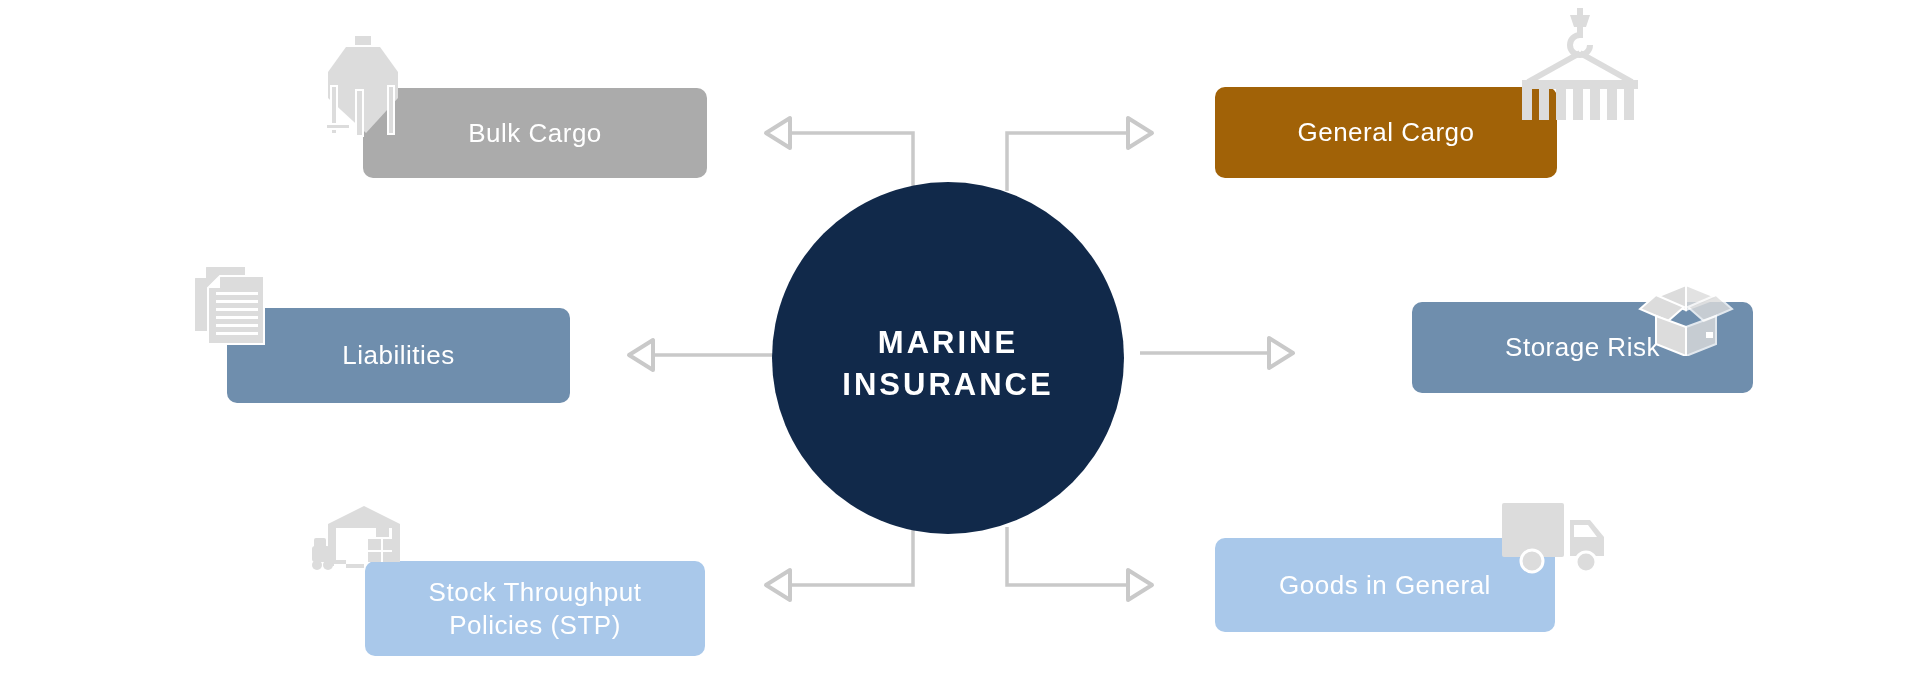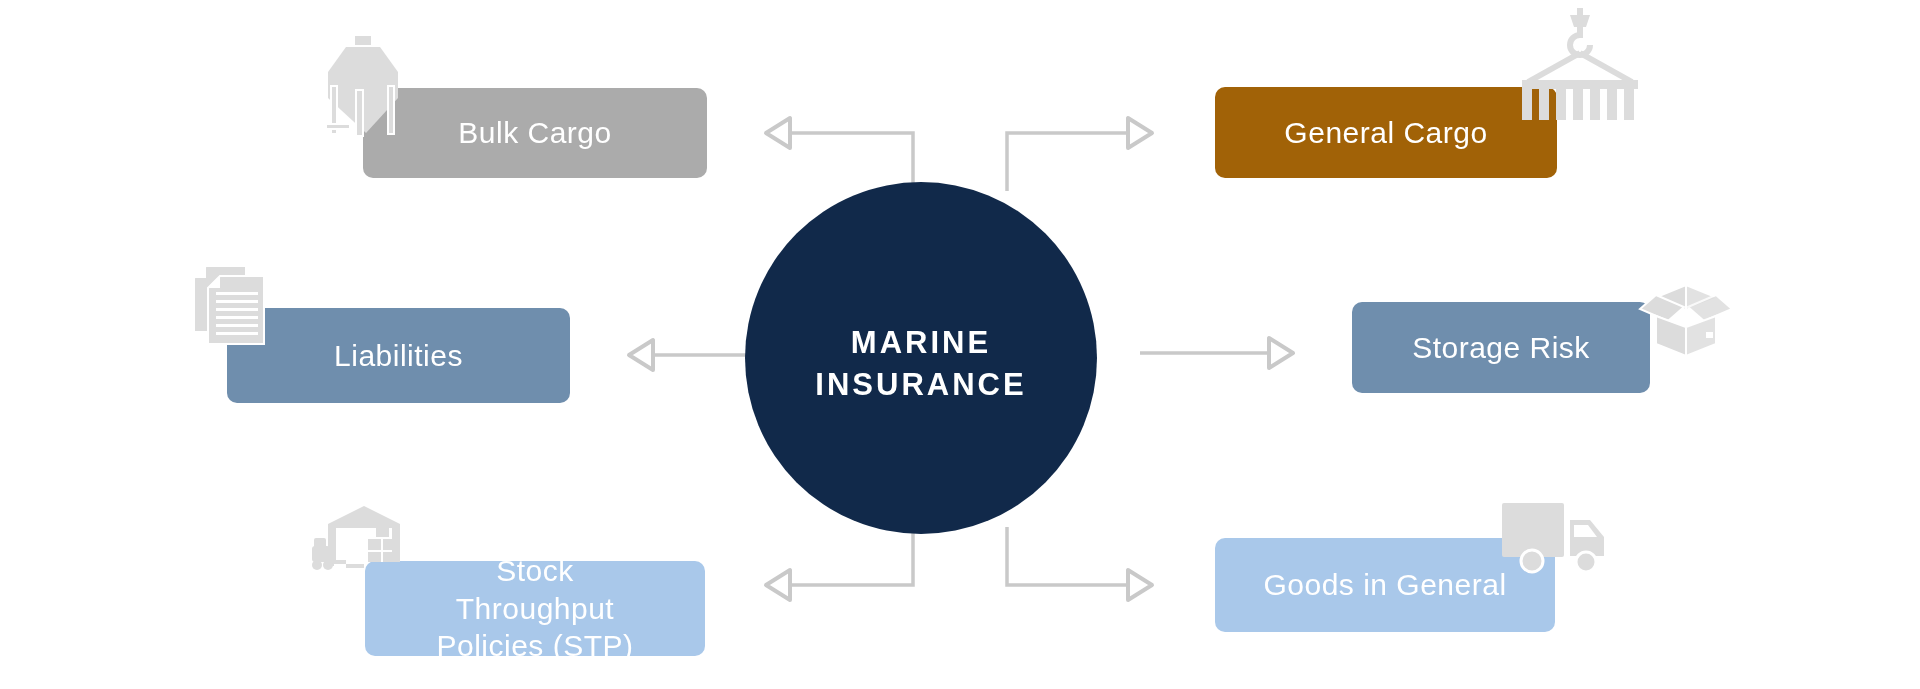--- a/index.html
+++ b/index.html
@@ -2,25 +2,25 @@
 <html style="--connector-color: #c9c9c9; --icon-color: #dcdcdc; --center-bg: #11294a; --gray-node: #ababab; --steel-blue-node: #6f8ead; --light-blue-node: #a9c8ea; --label-text: #ffffff;"><head>
 <meta charset="utf-8">
 <style>
   html,body{margin:0;padding:0;background:#ffffff;}
   #canvas{
     position:relative;width:1920px;height:689px;background:#ffffff;overflow:hidden;
     font-family:"Liberation Sans","DejaVu Sans",sans-serif;
   }
   .node{
     position:absolute;border-radius:10px;display:flex;align-items:center;justify-content:center;
-    color:#ffffff;font-size:30px;letter-spacing:0.5px;text-align:center;line-height:1.25;
+    color:#ffffff;font-size:26px;letter-spacing:0.5px;text-align:center;line-height:1.25;
     padding:0 18px;box-sizing:border-box;z-index:1;
   }
   #center-circle{
-    position:absolute;left:745px;top:182px;width:352px;height:352px;border-radius:50%;
+    position:absolute;left:772px;top:182px;width:352px;height:352px;border-radius:50%;
     display:flex;flex-direction:column;align-items:center;justify-content:center;z-index:2;
   }
   #center-circle .title-line{
     color:#ffffff;font-weight:bold;font-size:31px;letter-spacing:3px;line-height:1.35;
     transform:translateY(6px);
   }
   #connector-layer{position:absolute;left:0;top:0;z-index:0;}
   #connector-layer .line{stroke:var(--connector-color,#c9c9c9);stroke-width:3.5;fill:none;}
   #connector-layer .head{stroke:var(--connector-color,#c9c9c9);stroke-width:4;fill:#ffffff;stroke-linejoin:round;}
   .icon{position:absolute;z-index:3;}
@@ -66,21 +66,21 @@
   </div>
 
   <div class="node" style="left: 1215px; top: 87px; width: 342px; height: 91px; background-color: #a16207;">
     <span>General Cargo</span>
   </div>
 
   <div class="node" style="left: 227px; top: 308px; width: 343px; height: 95px; background-color: rgb(111, 142, 173);">
     <span>Liabilities</span>
   </div>
 
-  <div class="node" style="left: 1352px; top: 302px; width: 298px; height: 91px; background-color: rgb(111, 142, 173);">
+  <div class="node" style="left: 1412px; top: 302px; width: 341px; height: 91px; background-color: rgb(111, 142, 173);">
     <span>Storage Risk</span>
   </div>
 
   <div class="node" style="left: 365px; top: 537px; width: 340px; height: 95px; padding: 0px 55px; background-color: rgb(169, 200, 234); margin-top: 24px;">
     <span>Stock Throughput Policies (STP)</span>
   </div>
 
   <div class="node" style="left: 1215px; top: 538px; width: 340px; height: 94px; background-color: rgb(169, 200, 234);">
     <span>Goods in General</span>
   </div>

